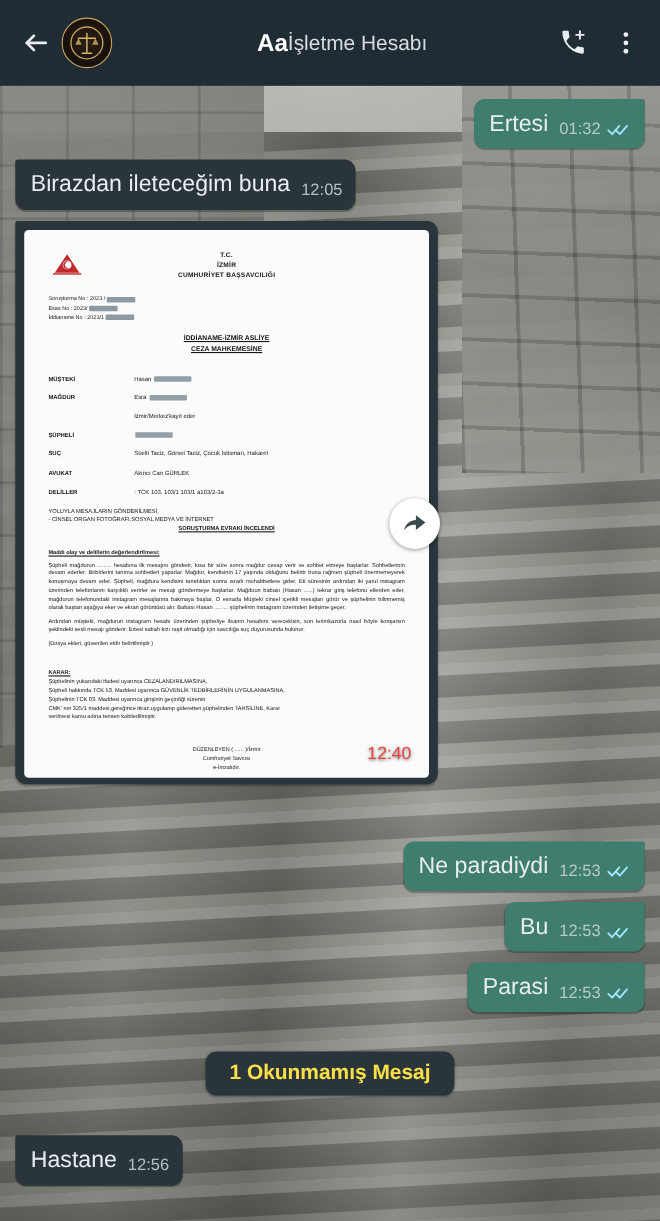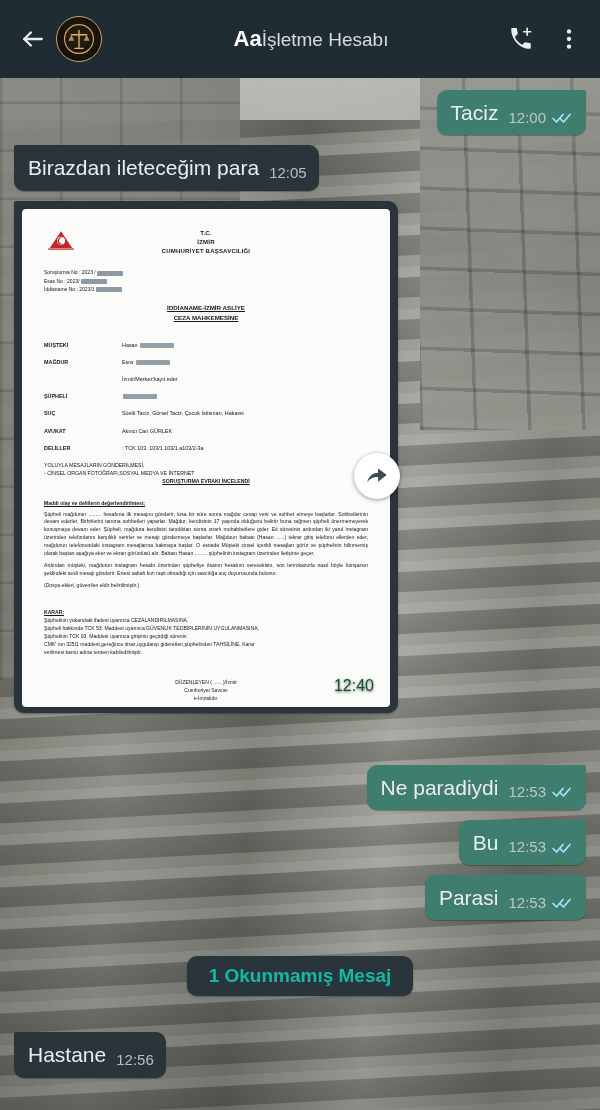--- a/index.html
+++ b/index.html
@@ -204,29 +204,29 @@
     position: absolute; right: -2px; top: 252px;
     width: 46px; height: 46px; border-radius: 50%;
     background: #ffffff;
     display: flex; align-items: center; justify-content: center;
     box-shadow: 0 1px 4px rgba(0,0,0,.4);
     cursor: pointer;
   }
   .doc-fwd svg { width: 26px; height: 26px; color: #3d4a50; }
   .doc-time {
     position: absolute; right: 16px; bottom: 12px;
-    font-size: 16px; color: #14532d;
+    font-size: 16px; color: #ef4444;
     text-shadow: 0 1px 3px rgba(0,0,0,.6);
     margin-top: 18px;
   }
 
   
   .unread-pill {
     background: #29353b;
-    color: #14b8a6;
+    color: #fde047;
     font-size: 19px; font-weight: 700;
     padding: 9px 22px;
     border-radius: 10px;
     box-shadow: 0 1px 2px rgba(0,0,0,.3);
   }
 
   .spacer-1 { height: 6px; }
   .spacer-2 { height: 16px; }
 </style>
 </head>
@@ -280,36 +280,36 @@
           <circle cx="12" cy="19" r="2"></circle>
         </svg>
       </div>
     </div>
   </div>
 
   <div class="chat">
 
     <div class="row out">
       <div class="bubble out">
-        <span class="txt">Taciz</span>
-        <span class="meta">
-          <span class="time">12:00</span>
+        <span class="txt">Ertesi</span>
+        <span class="meta">
+          <span class="time">01:32</span>
           <span class="ticks">
             <svg viewBox="0 0 22 14" fill="none" stroke="#9fe7ff" stroke-width="1.7" stroke-linecap="round" stroke-linejoin="round">
               <path d="M1 7.5l3.5 3.5L11 3.5"></path>
               <path d="M8 7.5L11.5 11 18 3.5"></path>
             </svg>
           </span>
         </span>
       </div>
     </div>
 
     <div class="row in">
       <div class="bubble in">
-        <span class="txt">Birazdan ileteceğim para</span>
+        <span class="txt">Birazdan ileteceğim buna</span>
         <span class="meta">
           <span class="time">12:05</span>
         </span>
       </div>
     </div>
 
     <div class="row in">
       <div class="doc-bubble">
         <div class="doc-page">
           <div class="doc-inner">

